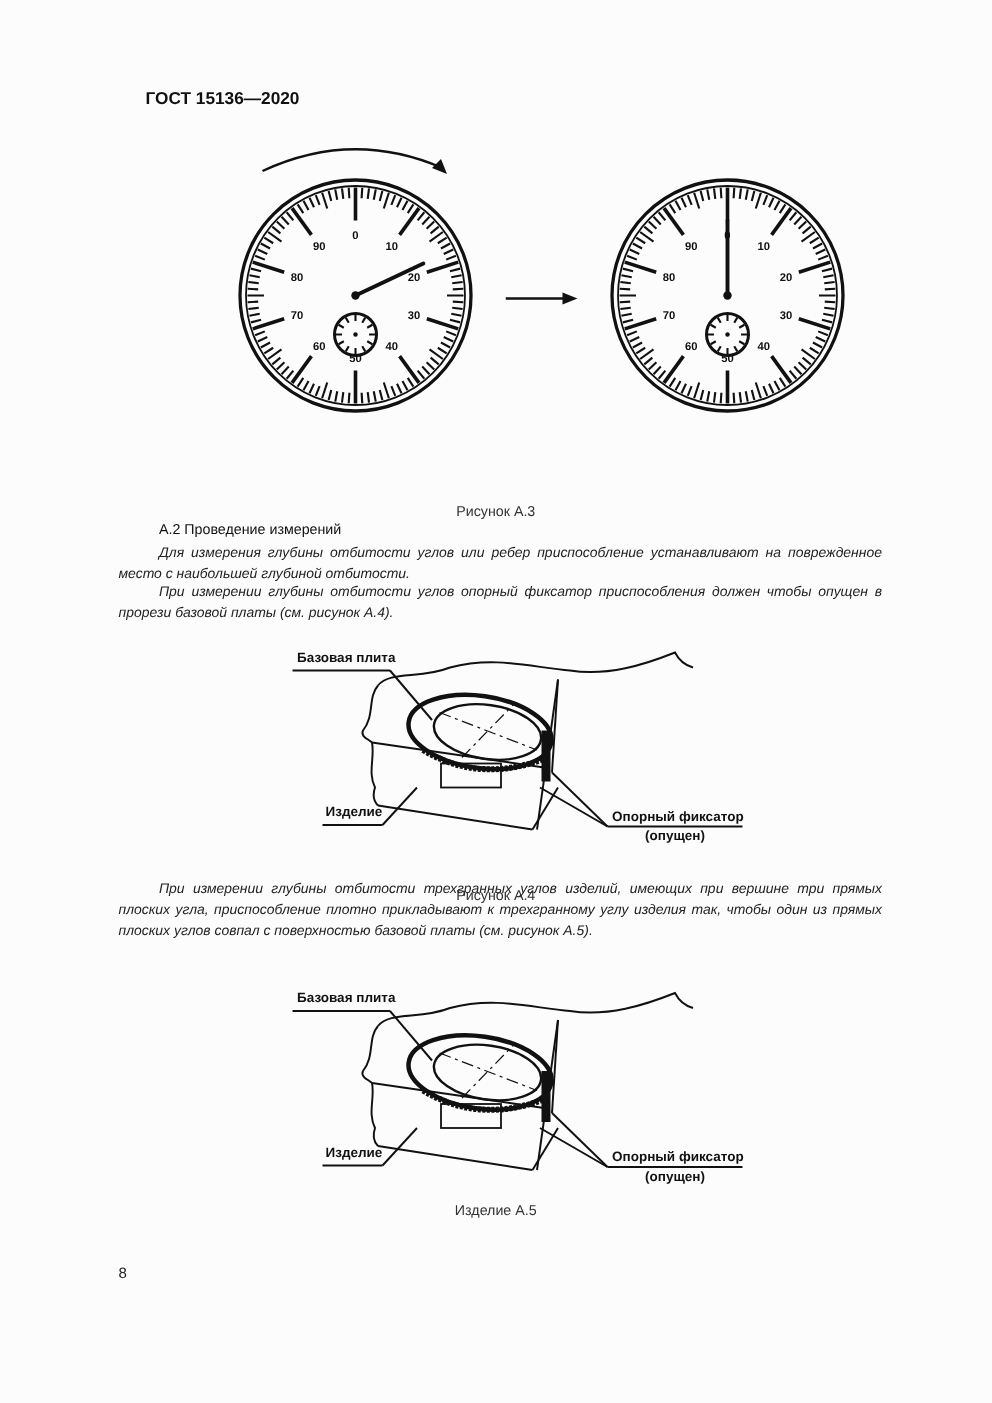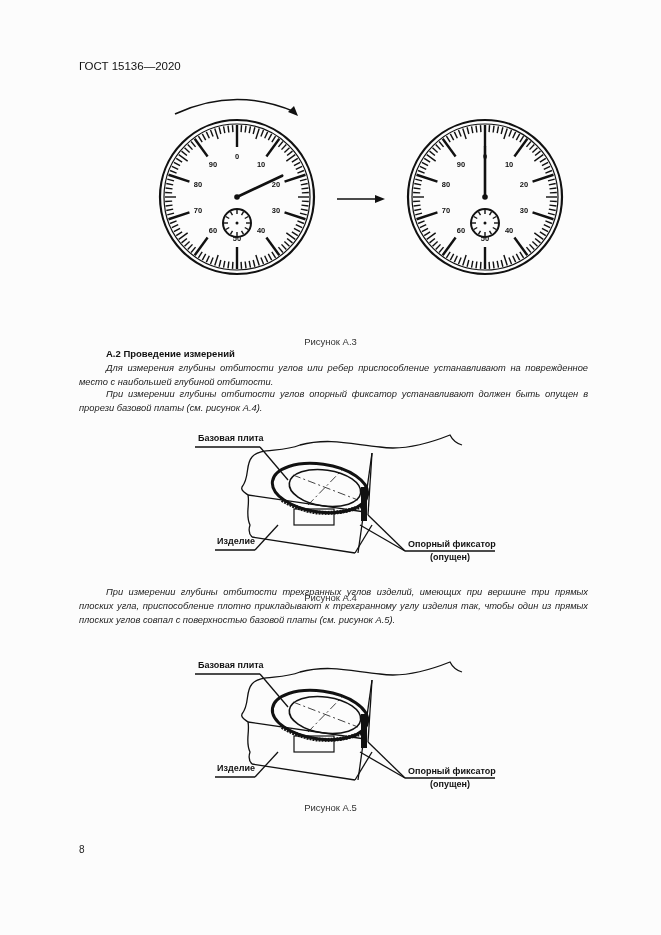--- a/index.html
+++ b/index.html
@@ -2,23 +2,23 @@
 <html><head>
 <meta charset="utf-8">
 <style>
   html, body { margin: 0; padding: 0; }
   body {
     width: 661px; height: 935px; position: relative; overflow: hidden;
     background: #fcfcfc; color: #222;
     font-family: "Liberation Sans", sans-serif;
   }
   .abs { position: absolute; }
-  .header { left: 79px; top: 60px; font-size: 11.5px; font-weight: normal; color: #111; }
+  .header { left: 97px; top: 60px; font-size: 11.5px; font-weight: bold; color: #111; }
   .caption { font-size: 9.5px; color: #333; text-align: center; left: 0; width: 661px; }
-  .section-title { left: 106px; top: 348px; font-size: 9.5px; font-weight: bold; color: #111; }
+  .section-title { left: 106px; top: 348px; font-size: 9.5px; font-weight: normal; color: #111; }
   .para { left: 79px; width: 509px; font-size: 9.3px; line-height: 14px; color: #222; text-align: justify; text-indent: 27px; font-style: italic; }
   .page-num { left: 79px; top: 844px; font-size: 10px; color: #222; }
   svg { position: absolute; }
   .lbl { font-family: "Liberation Sans", sans-serif; font-size: 9px; font-weight: bold; fill: #111; }
   .dialnum { font-family: "Liberation Sans", sans-serif; font-size: 7.5px; font-weight: bold; fill: #111; }
 </style>
 </head>
 <body>
 
 <div class="abs header">ГОСТ 15136—2020</div>
@@ -292,21 +292,21 @@
     <line x1="91.2583302491977" y1="99.5" x2="87.79422863405995" y2="101.5" stroke="#111" stroke-width="1.4"></line>
     <circle cx="80" cy="106" r="1.5" fill="#111"></circle>
     <line x1="80" y1="80" x2="80" y2="30" stroke="#111" stroke-width="2.6" stroke-linecap="round"></line>
     <circle cx="80" cy="80" r="2.8" fill="#111"></circle>
   </svg>
 
 <div class="abs caption" style="top:336px;">Рисунок А.3</div>
 
 <div class="abs section-title">А.2 Проведение измерений</div>
 <div class="abs para" style="top:361px;">Для измерения глубины отбитости углов или ребер приспособление устанавливают на поврежденное место с наибольшей глубиной отбитости.</div>
-<div class="abs para" style="top:387px;">При измерении глубины отбитости углов опорный фиксатор устанавливают должен быть опущен в прорези базовой платы (см. рисунок А.4).</div>
+<div class="abs para" style="top:387px;">При измерении глубины отбитости углов опорный фиксатор приспособления должен чтобы опущен в прорези базовой платы (см. рисунок А.4).</div>
 
 <svg style="left:190px;top:425px;" width="320" height="140" viewBox="0 0 320 140">
   <g class="fixture-drawing">
     <path d="M62,32 C70,22 90,28 110,20 C140,12 165,20 190,22 C215,26 240,18 260,10 C262,14 265,18 272,20" fill="none" stroke="#111" stroke-width="1.3"></path>
     <path d="M62,32 C55,40 60,52 52,62 C50,66 56,68 58,70" fill="none" stroke="#111" stroke-width="1.3"></path>
     <path d="M58,70 C60,80 55,90 60,100 C58,106 60,110 62,112" fill="none" stroke="#111" stroke-width="1.3"></path>
     <line x1="58" y1="70" x2="175" y2="87" stroke="#111" stroke-width="1.3"></line>
     <line x1="62" y1="112" x2="165" y2="128" stroke="#111" stroke-width="1.3"></line>
     <line x1="165" y1="128" x2="182" y2="100" stroke="#111" stroke-width="1.3"></line>
     <line x1="182" y1="28" x2="168" y2="128" stroke="#111" stroke-width="1.3"></line>
@@ -360,15 +360,15 @@
   <line x1="25" y1="125" x2="65" y2="125" stroke="#111" stroke-width="1.3"></line>
   <line x1="65" y1="125" x2="88" y2="100" stroke="#111" stroke-width="1.3"></line>
   <text class="lbl" x="27" y="119">Изделие</text>
   <line x1="215" y1="126" x2="305" y2="126" stroke="#111" stroke-width="1.3"></line>
   <line x1="215" y1="126" x2="178" y2="90" stroke="#111" stroke-width="1.3"></line>
   <line x1="215" y1="126" x2="170" y2="100" stroke="#111" stroke-width="1.3"></line>
   <text class="lbl" x="218" y="122">Опорный фиксатор</text>
   <text class="lbl" x="240" y="135">(опущен)</text>
 </svg>
 
-<div class="abs caption" style="top:802px;">Рисунок А.5</div>
+<div class="abs caption" style="top:802px;">Изделие А.5</div>
 
 <div class="abs page-num">8</div>
 
 </body></html>

